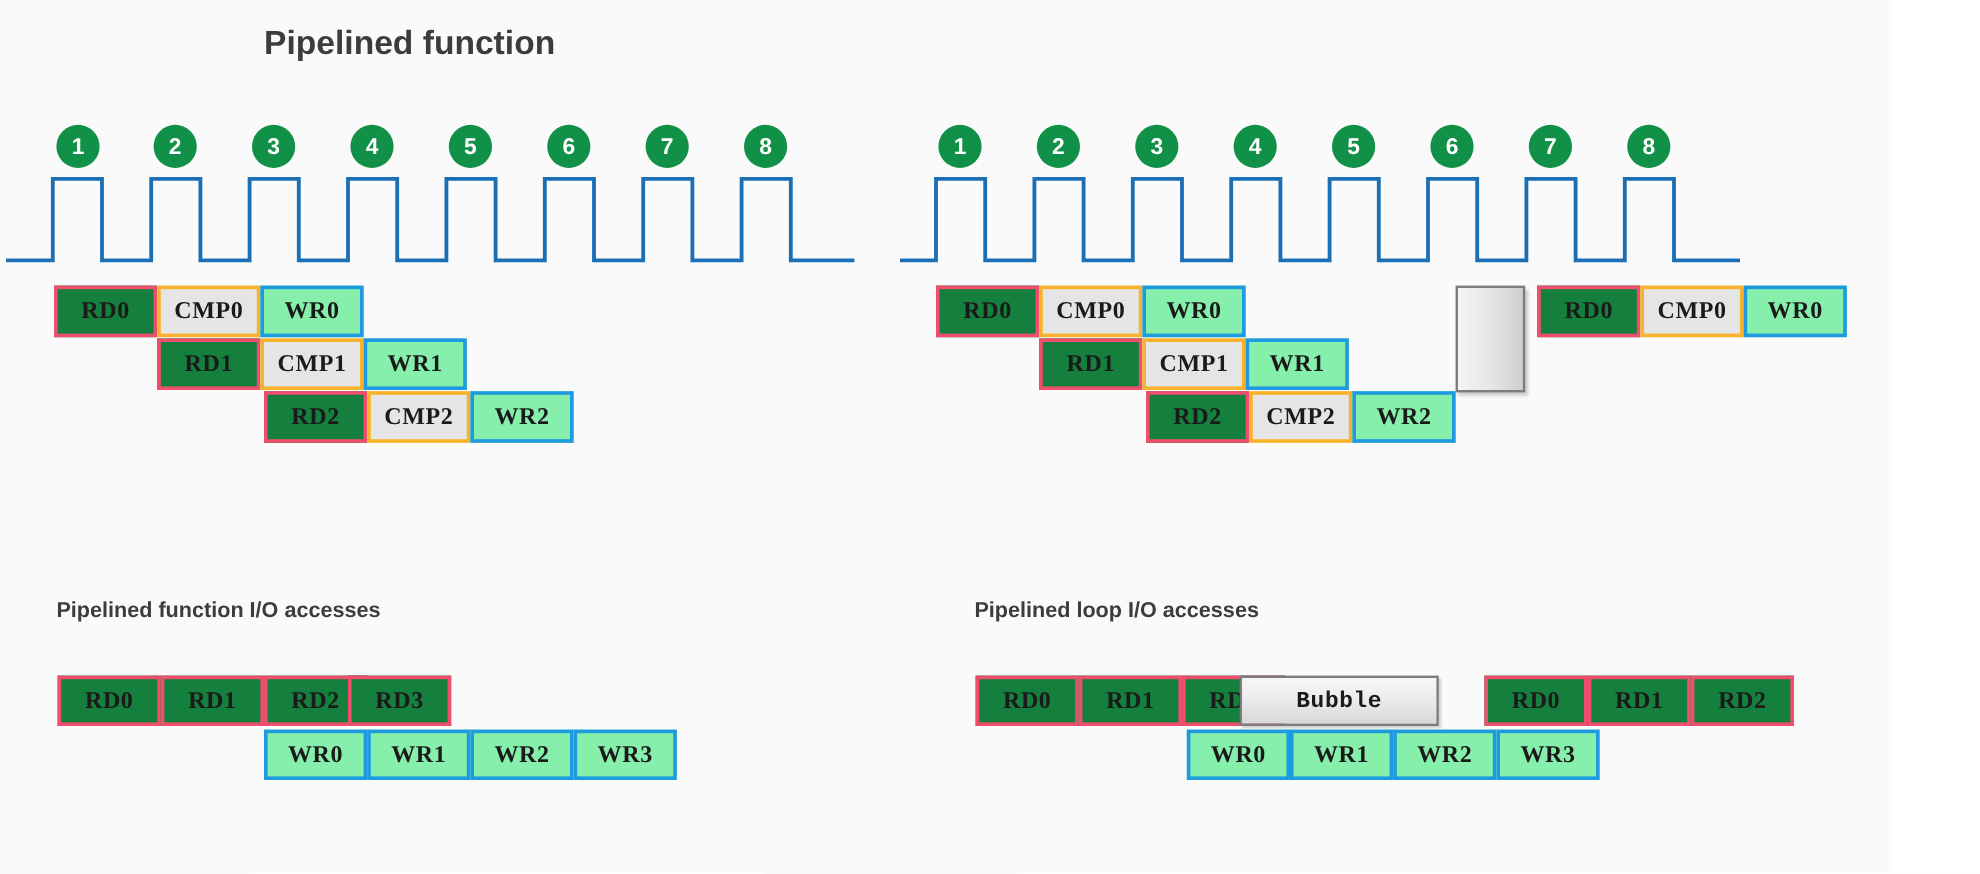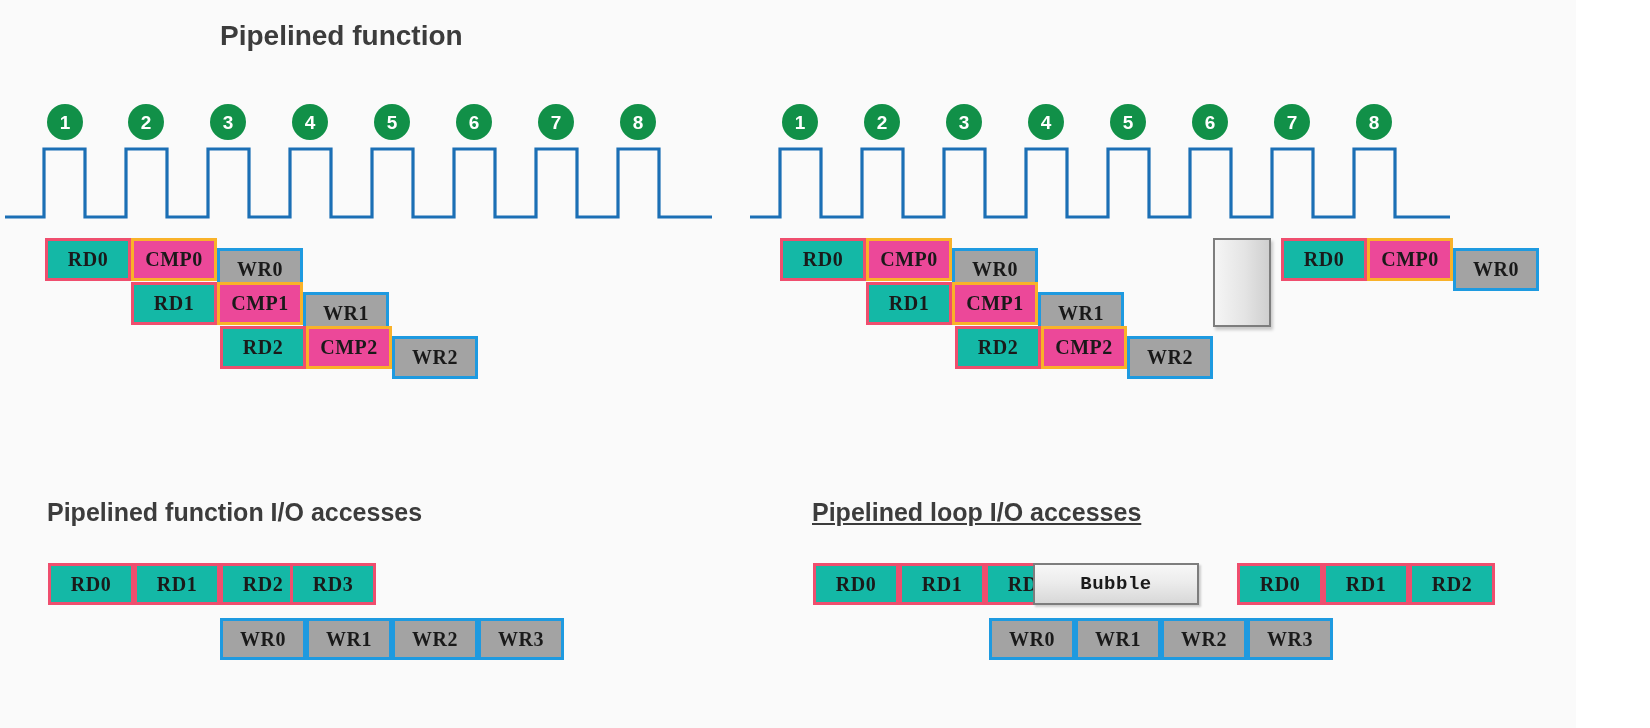--- a/index.html
+++ b/index.html
@@ -21,21 +21,21 @@
     font-family: "Liberation Sans", sans-serif;
     font-weight: bold;
     color: #3c3c3c;
     white-space: nowrap;
   }
   .title-main {
     font-size: 28px;
     letter-spacing: 0px;
   }
   .title-io {
-    font-size: 25px;
+    font-size: 18px;
   }
   
   .clk-num {
     position: absolute;
     width: 36px;
     height: 36px;
     border-radius: 50%;
     background: #119048;
     color: #ffffff;
     font-family: "Liberation Sans", sans-serif;
@@ -62,31 +62,30 @@
     justify-content: center;
     font-family: "Liberation Serif", serif;
     font-weight: bold;
     font-size: 20px;
     color: #1a1a1a;
     letter-spacing: 0.5px;
     border-width: 3px;
     border-style: solid;
   }
   .stage.rd {
-    background: #14b8a6;
+    background: #15803d;
     border-color: #ef4e6e;
   }
   .stage.cmp {
-    background: #ec4899;
+    background: #e5e5e5;
     border-color: #f9b229;
   }
   .stage.wr {
-    background: #a3a3a3;
+    background: #86efac;
     border-color: #1e9ae0;
-    margin-top: 10px;
   }
   .stage.bubble {
     background: linear-gradient(to bottom, #f7f7f7 0%, #ececec 45%, #d8d8d8 100%);
     border-color: #7d7d7d;
     border-width: 2px;
     font-family: "Liberation Mono", monospace;
     font-weight: bold;
     font-size: 19px;
     color: #1a1a1a;
     box-shadow: 2px 2px 2px rgba(0,0,0,0.18);
@@ -165,21 +164,21 @@
   <div class="stage rd" style="left:48px;  top:563px; width:86px; height:42px;">RD0</div>
   <div class="stage rd" style="left:134px; top:563px; width:86px; height:42px;">RD1</div>
   <div class="stage rd" style="left:220px; top:563px; width:86px; height:42px;">RD2</div>
   <div class="stage rd" style="left:290px; top:563px; width:86px; height:42px;">RD3</div>
 
   <div class="stage wr" style="left:220px; top:608px; width:86px; height:42px;">WR0</div>
   <div class="stage wr" style="left:306px; top:608px; width:86px; height:42px;">WR1</div>
   <div class="stage wr" style="left:392px; top:608px; width:86px; height:42px;">WR2</div>
   <div class="stage wr" style="left:478px; top:608px; width:86px; height:42px;">WR3</div>
 
-  <div class="panel-title title-io" style="left:812px; top:498px;text-decoration:underline;">Pipelined loop I/O accesses</div>
+  <div class="panel-title title-io" style="left:812px; top:498px;">Pipelined loop I/O accesses</div>
 
   <div class="stage rd" style="left:813px;  top:563px; width:86px; height:42px;">RD0</div>
   <div class="stage rd" style="left:899px;  top:563px; width:86px; height:42px;">RD1</div>
   <div class="stage rd" style="left:985px;  top:563px; width:86px; height:42px;">RD2</div>
   <div class="stage bubble" style="left:1033px; top:563px; width:166px; height:42px;">Bubble</div>
   <div class="stage rd" style="left:1237px; top:563px; width:86px; height:42px;">RD0</div>
   <div class="stage rd" style="left:1323px; top:563px; width:86px; height:42px;">RD1</div>
   <div class="stage rd" style="left:1409px; top:563px; width:86px; height:42px;">RD2</div>
 
   <div class="stage wr" style="left:989px;  top:608px; width:86px; height:42px;">WR0</div>

